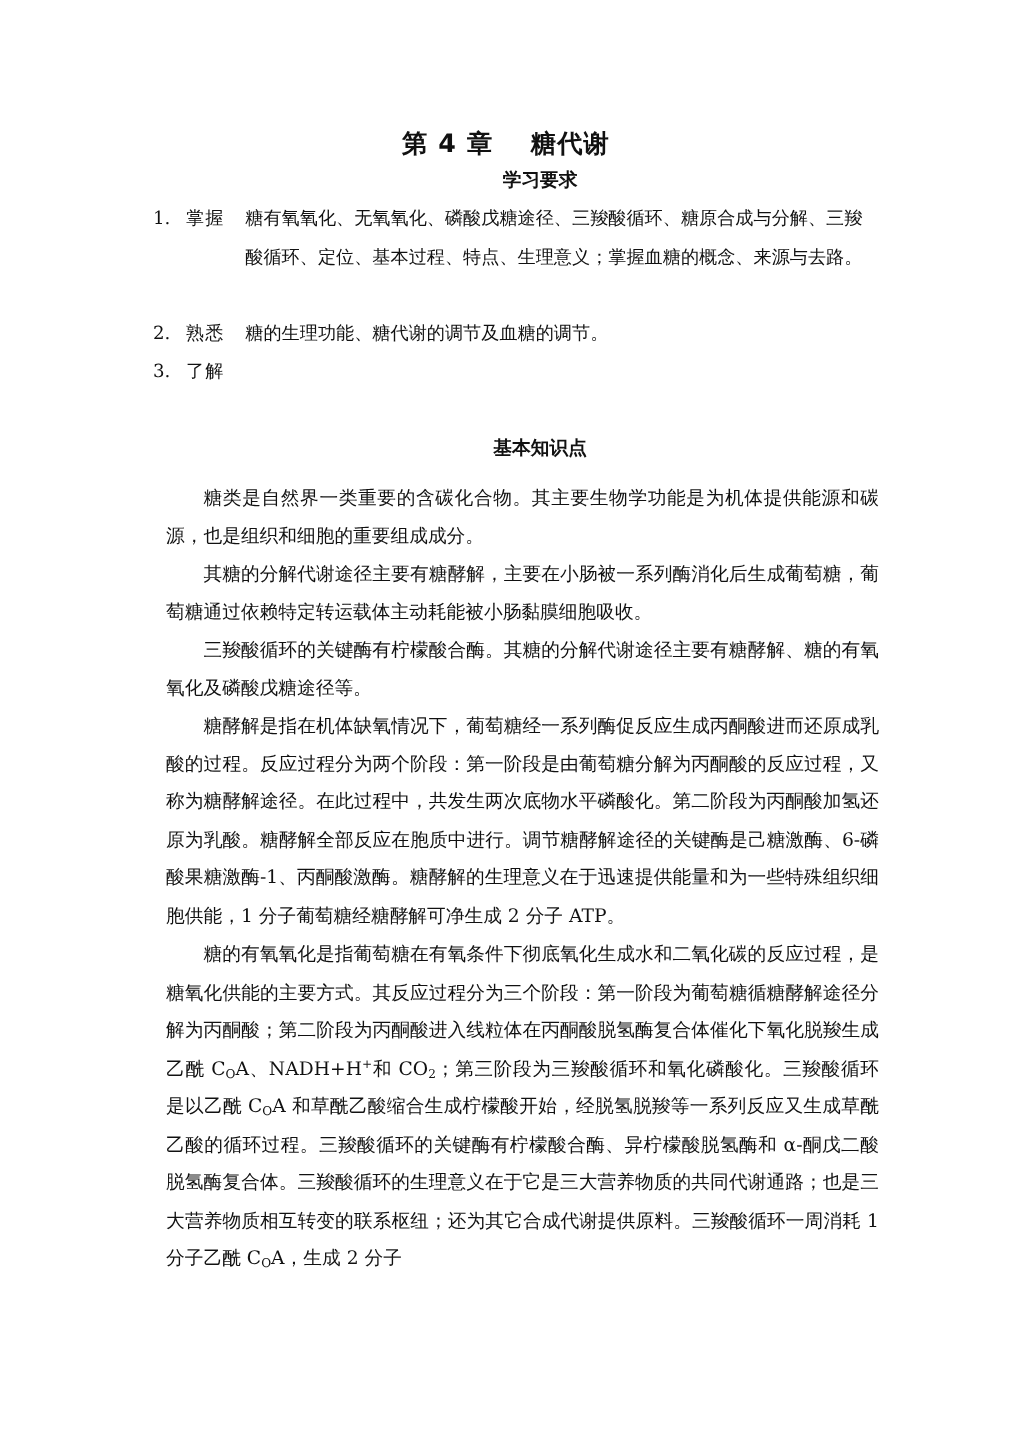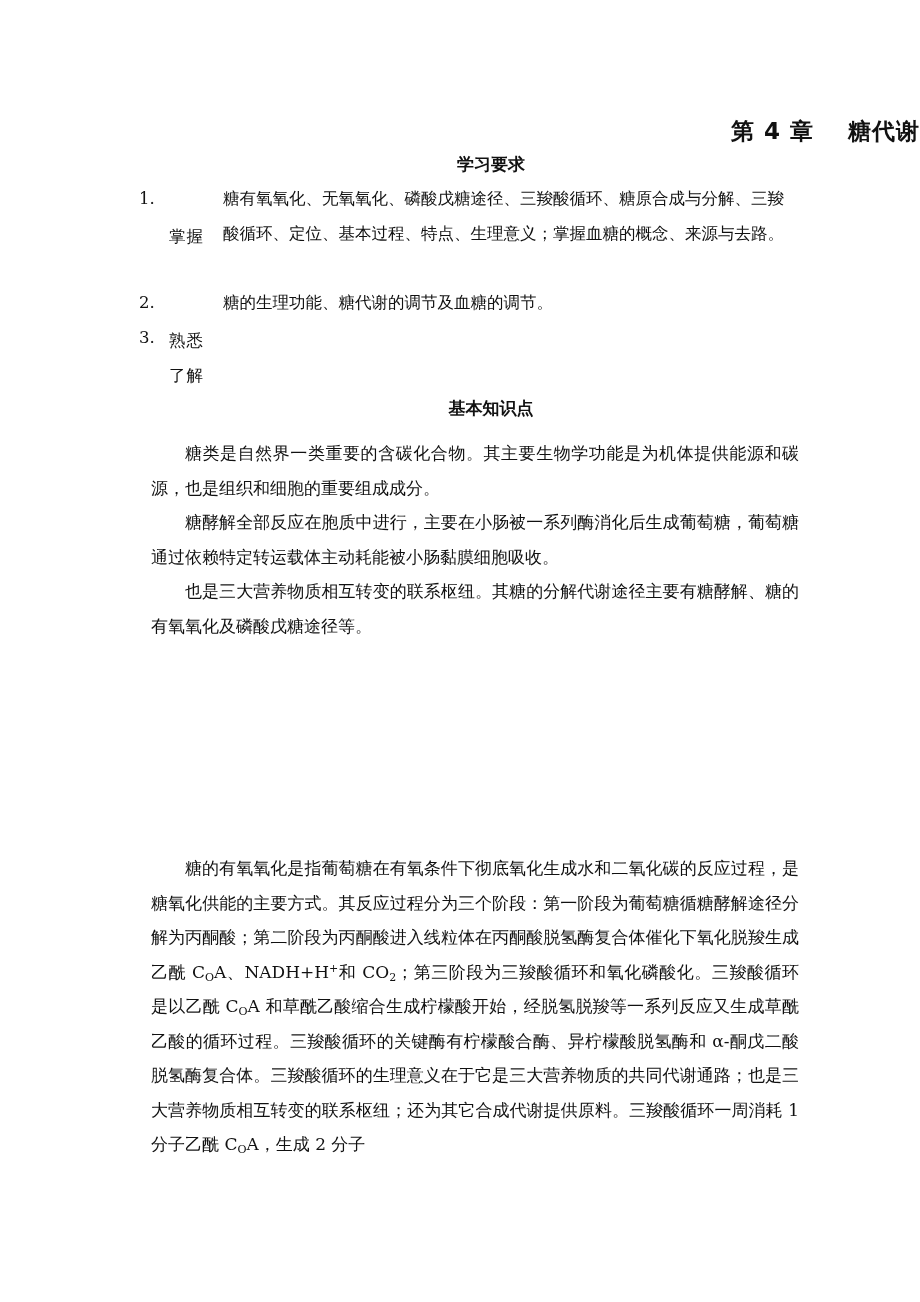--- a/index.html
+++ b/index.html
@@ -3,37 +3,37 @@
   <meta charset="utf-8">
   <style>
     html, body { margin: 0; padding: 0; background: #ffffff; }
     body { width: 920px; height: 1302px; position: relative; overflow: hidden; }
     .page {
       position: absolute; left: 0; top: 0; width: 920px; height: 1302px;
       background: #ffffff; color: #111111;
       font-family: "DejaVu Serif", "Liberation Serif", serif;
     }
     .chapter-title {
-      position: absolute; top: 116px; left: 0; width: 920px; text-align: right;
+      position: absolute; top: 116px; left: 0; width: 920px; text-align: center;
       font-family: "DejaVu Sans", "Liberation Sans", sans-serif;
       font-weight: bold; font-size: 23px; letter-spacing: 1px; line-height: 30px;
     }
     .chapter-title .gap { display: inline-block; width: 34px; }
     .section-heading {
       position: absolute; left: 0; width: 920px; text-align: center;
       font-family: "DejaVu Sans", "Liberation Sans", sans-serif;
       font-weight: bold; font-size: 17px; line-height: 24px; margin-left: 31px;
     }
     .req {
       position: absolute; left: 139px; width: 660px;
       font-size: 16.5px; line-height: 34.5px;
     }
     .req-row { display: flex; }
     .req-num { width: 30px; flex: none; }
-    .req-level { width: 44px; flex: none; letter-spacing: 1px; margin-top: 38px; }
+    .req-level { width: 44px; flex: none; letter-spacing: 1px; }
     .req-text { flex: 1; }
     .para {
       position: absolute; left: 139px; width: 648px;
       font-size: 17px; line-height: 34.5px; text-align: justify;
       text-indent: 34px; margin: 12px;
     }
     sub { font-size: 11px; vertical-align: -3px; line-height: 0; }
     sup { font-size: 11px; vertical-align: 6px; line-height: 0; }
   </style>
 </head>
@@ -64,18 +64,19 @@
   <div class="req" style="top:321px;">
     <div class="req-row">
       <span class="req-num">3.</span>
       <span class="req-level">了解</span>
     </div>
   </div>
 
   <div class="section-heading" style="top:396px;">基本知识点</div>
 
   <p class="para" style="top:424px;">糖类是自然界一类重要的含碳化合物。其主要生物学功能是为机体提供能源和碳源，也是组织和细胞的重要组成成分。</p>
-  <p class="para" style="top:493px;">糖酵解全部反应在胞质中进行，主要在小肠被一系列酶消化后生成葡萄糖，葡萄糖通过依赖特定转运载体主动耗能被小肠黏膜细胞吸收。</p>
-  <p class="para" style="top:562px;">也是三大营养物质相互转变的联系枢纽。其糖的分解代谢途径主要有糖酵解、糖的有氧氧化及磷酸戊糖途径等。</p>
+  <p class="para" style="top:493px;">其糖的分解代谢途径主要有糖酵解，主要在小肠被一系列酶消化后生成葡萄糖，葡萄糖通过依赖特定转运载体主动耗能被小肠黏膜细胞吸收。</p>
+  <p class="para" style="top:562px;">三羧酸循环的关键酶有柠檬酸合酶。其糖的分解代谢途径主要有糖酵解、糖的有氧氧化及磷酸戊糖途径等。</p>
+  <p class="para" style="top:631px;">糖酵解是指在机体缺氧情况下，葡萄糖经一系列酶促反应生成丙酮酸进而还原成乳酸的过程。反应过程分为两个阶段：第一阶段是由葡萄糖分解为丙酮酸的反应过程，又称为糖酵解途径。在此过程中，共发生两次底物水平磷酸化。第二阶段为丙酮酸加氢还原为乳酸。糖酵解全部反应在胞质中进行。调节糖酵解途径的关键酶是己糖激酶、6-磷酸果糖激酶-1、丙酮酸激酶。糖酵解的生理意义在于迅速提供能量和为一些特殊组织细胞供能，1 分子葡萄糖经糖酵解可净生成 2 分子 ATP。</p>
 
   <p class="para" style="top:839px;"><span>糖的有氧氧化是指葡萄糖在有氧条件下彻底氧化生成水和二氧化碳的反应过程，是糖氧化供能的主要方式。其反应过程分为三个阶段：第一阶段为葡萄糖循糖酵解途径分解为丙酮酸；第二阶段为丙酮酸进入线粒体在丙酮酸脱氢酶复合体催化下氧化脱羧生成乙酰 C</span><sub>O</sub><span>A、NADH+H</span><sup>+</sup><span>和 CO</span><sub>2</sub><span>；第三阶段为三羧酸循环和氧化磷酸化。三羧酸循环是以乙酰 C</span><sub>O</sub><span>A 和草酰乙酸缩合生成柠檬酸开始，经脱氢脱羧等一系列反应又生成草酰乙酸的循环过程。三羧酸循环的关键酶有柠檬酸合酶、异柠檬酸脱氢酶和 α-酮戊二酸脱氢酶复合体。三羧酸循环的生理意义在于它是三大营养物质的共同代谢通路；也是三大营养物质相互转变的联系枢纽；还为其它合成代谢提供原料。三羧酸循环一周消耗 1 分子乙酰 C</span><sub>O</sub><span>A，生成 2 分子</span></p>
 
 </div>
 
 </body></html>

